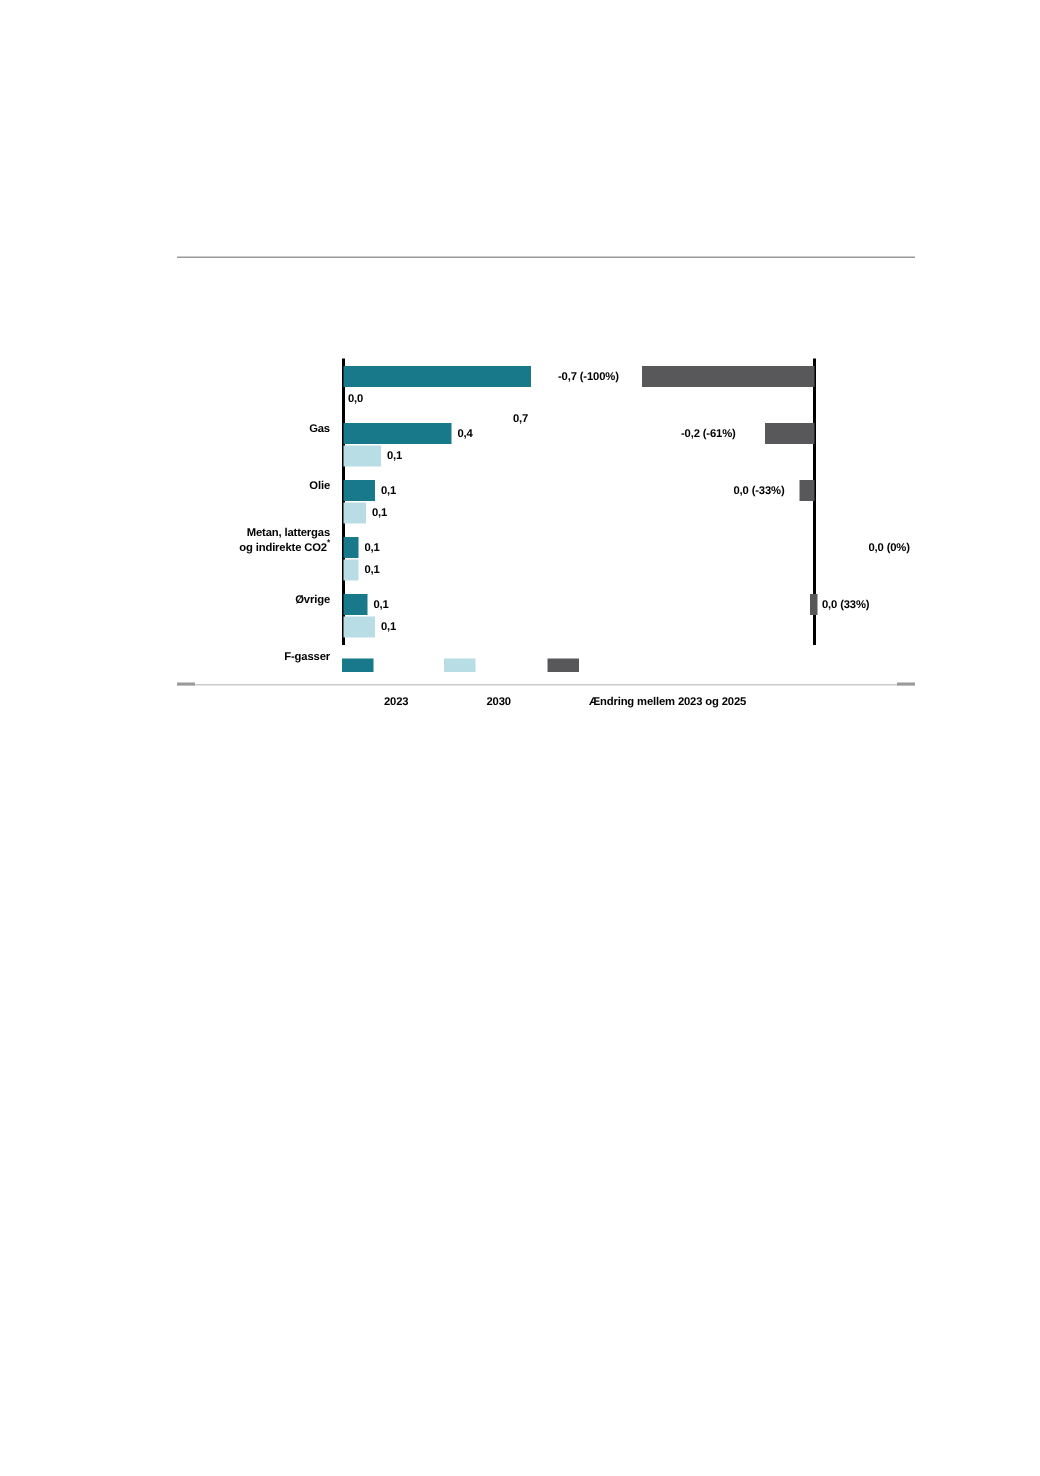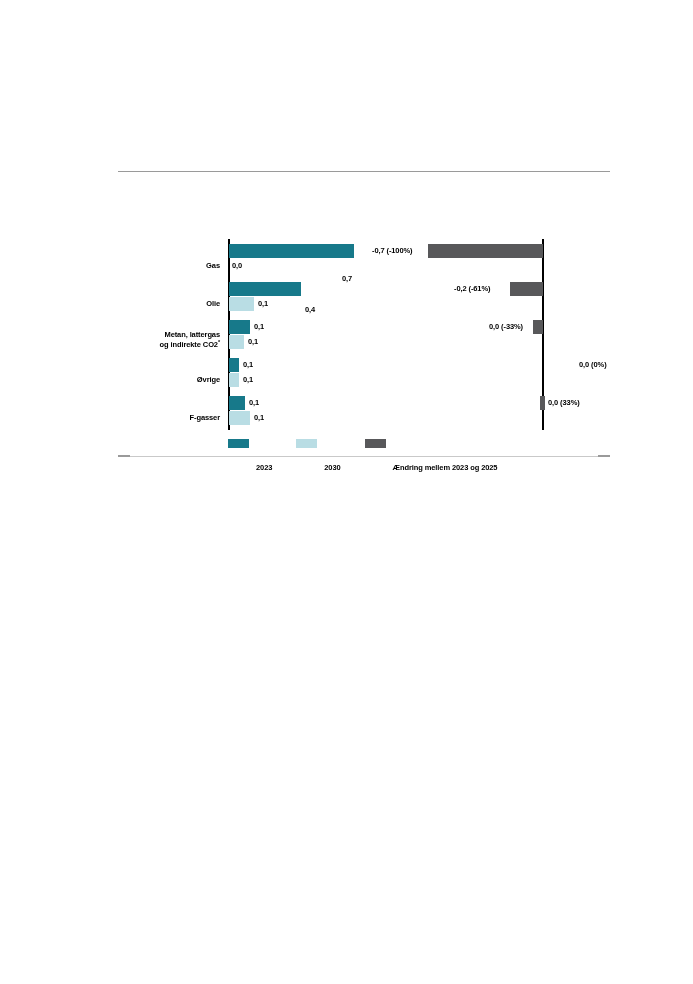--- a/index.html
+++ b/index.html
@@ -84,20 +84,21 @@
   .cat-label {
     position: absolute;
     left: 118px;
     width: 102px;
     text-align: right;
     font-size: 7.5px;
     font-weight: bold;
     color: #000000;
     line-height: 9.5px;
     letter-spacing: -0.1px;
+    margin-top: 20px;
   }
   .cat-label.two-line { }
 
   
   .bar-left {
     position: absolute;
     left: 229px;
     height: 14px;
   }
   .bar-2023 { background: #17798a; }
@@ -188,21 +189,21 @@
       <div class="bar-change" style="left:428px; top:5px; width:115px;"></div>
       <div class="val-change" style="left:372px; top:5px;">-0,7 (-100%)</div>
     </div>
 
     <div class="row" style="top:52px;">
       <div class="cat-label" style="top:22px;">
         <span>Olie</span>
       </div>
 
       <div class="bar-left bar-2023" style="top:5px; width:72px;"></div>
-      <div class="val-left" style="left:305px; top:5px;margin-top:21px;">0,4</div>
+      <div class="val-left" style="left:305px; top:5px;">0,4</div>
 
       <div class="bar-left bar-2030" style="top:20px; width:25px;"></div>
       <div class="val-left" style="left:258px; top:20px;">0,1</div>
 
       <div class="bar-change" style="left:510px; top:5px; width:33px;"></div>
       <div class="val-change" style="left:454px; top:5px;text-align:center;">-0,2 (-61%)</div>
     </div>
 
     <div class="row" style="top:90px;">
       <div class="cat-label two-line" style="top:15px;">

